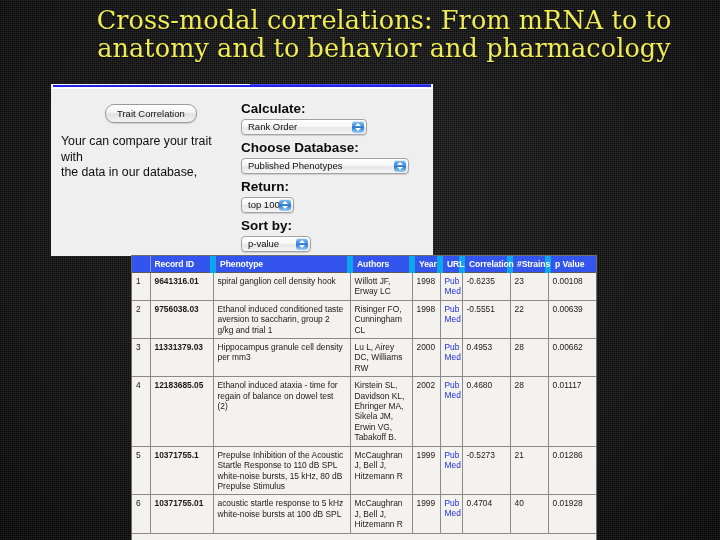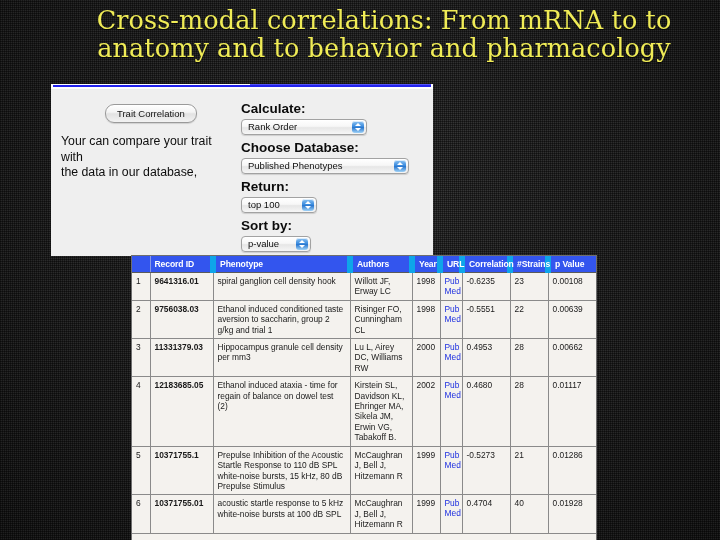--- a/index.html
+++ b/index.html
@@ -158,21 +158,21 @@
   .aqua-popup .parrows:before {
     top: 2px;
     border-bottom: 3px solid #ffffff;
   }
   .aqua-popup .parrows:after {
     bottom: 2px;
     border-top: 3px solid #ffffff;
   }
   .aqua-popup.w-calc  { width: 126px; }
   .aqua-popup.w-db    { width: 168px; }
-  .aqua-popup.w-ret   { width: 76px; }
+  .aqua-popup.w-ret   { width: 53px; }
   .aqua-popup.w-sort  { width: 70px; }
 
   
   #results-wrap {
     position: absolute;
     left: 131px;
     top: 255px;
     width: 466px;
     height: 285px;
     background: #f4f2ee;

